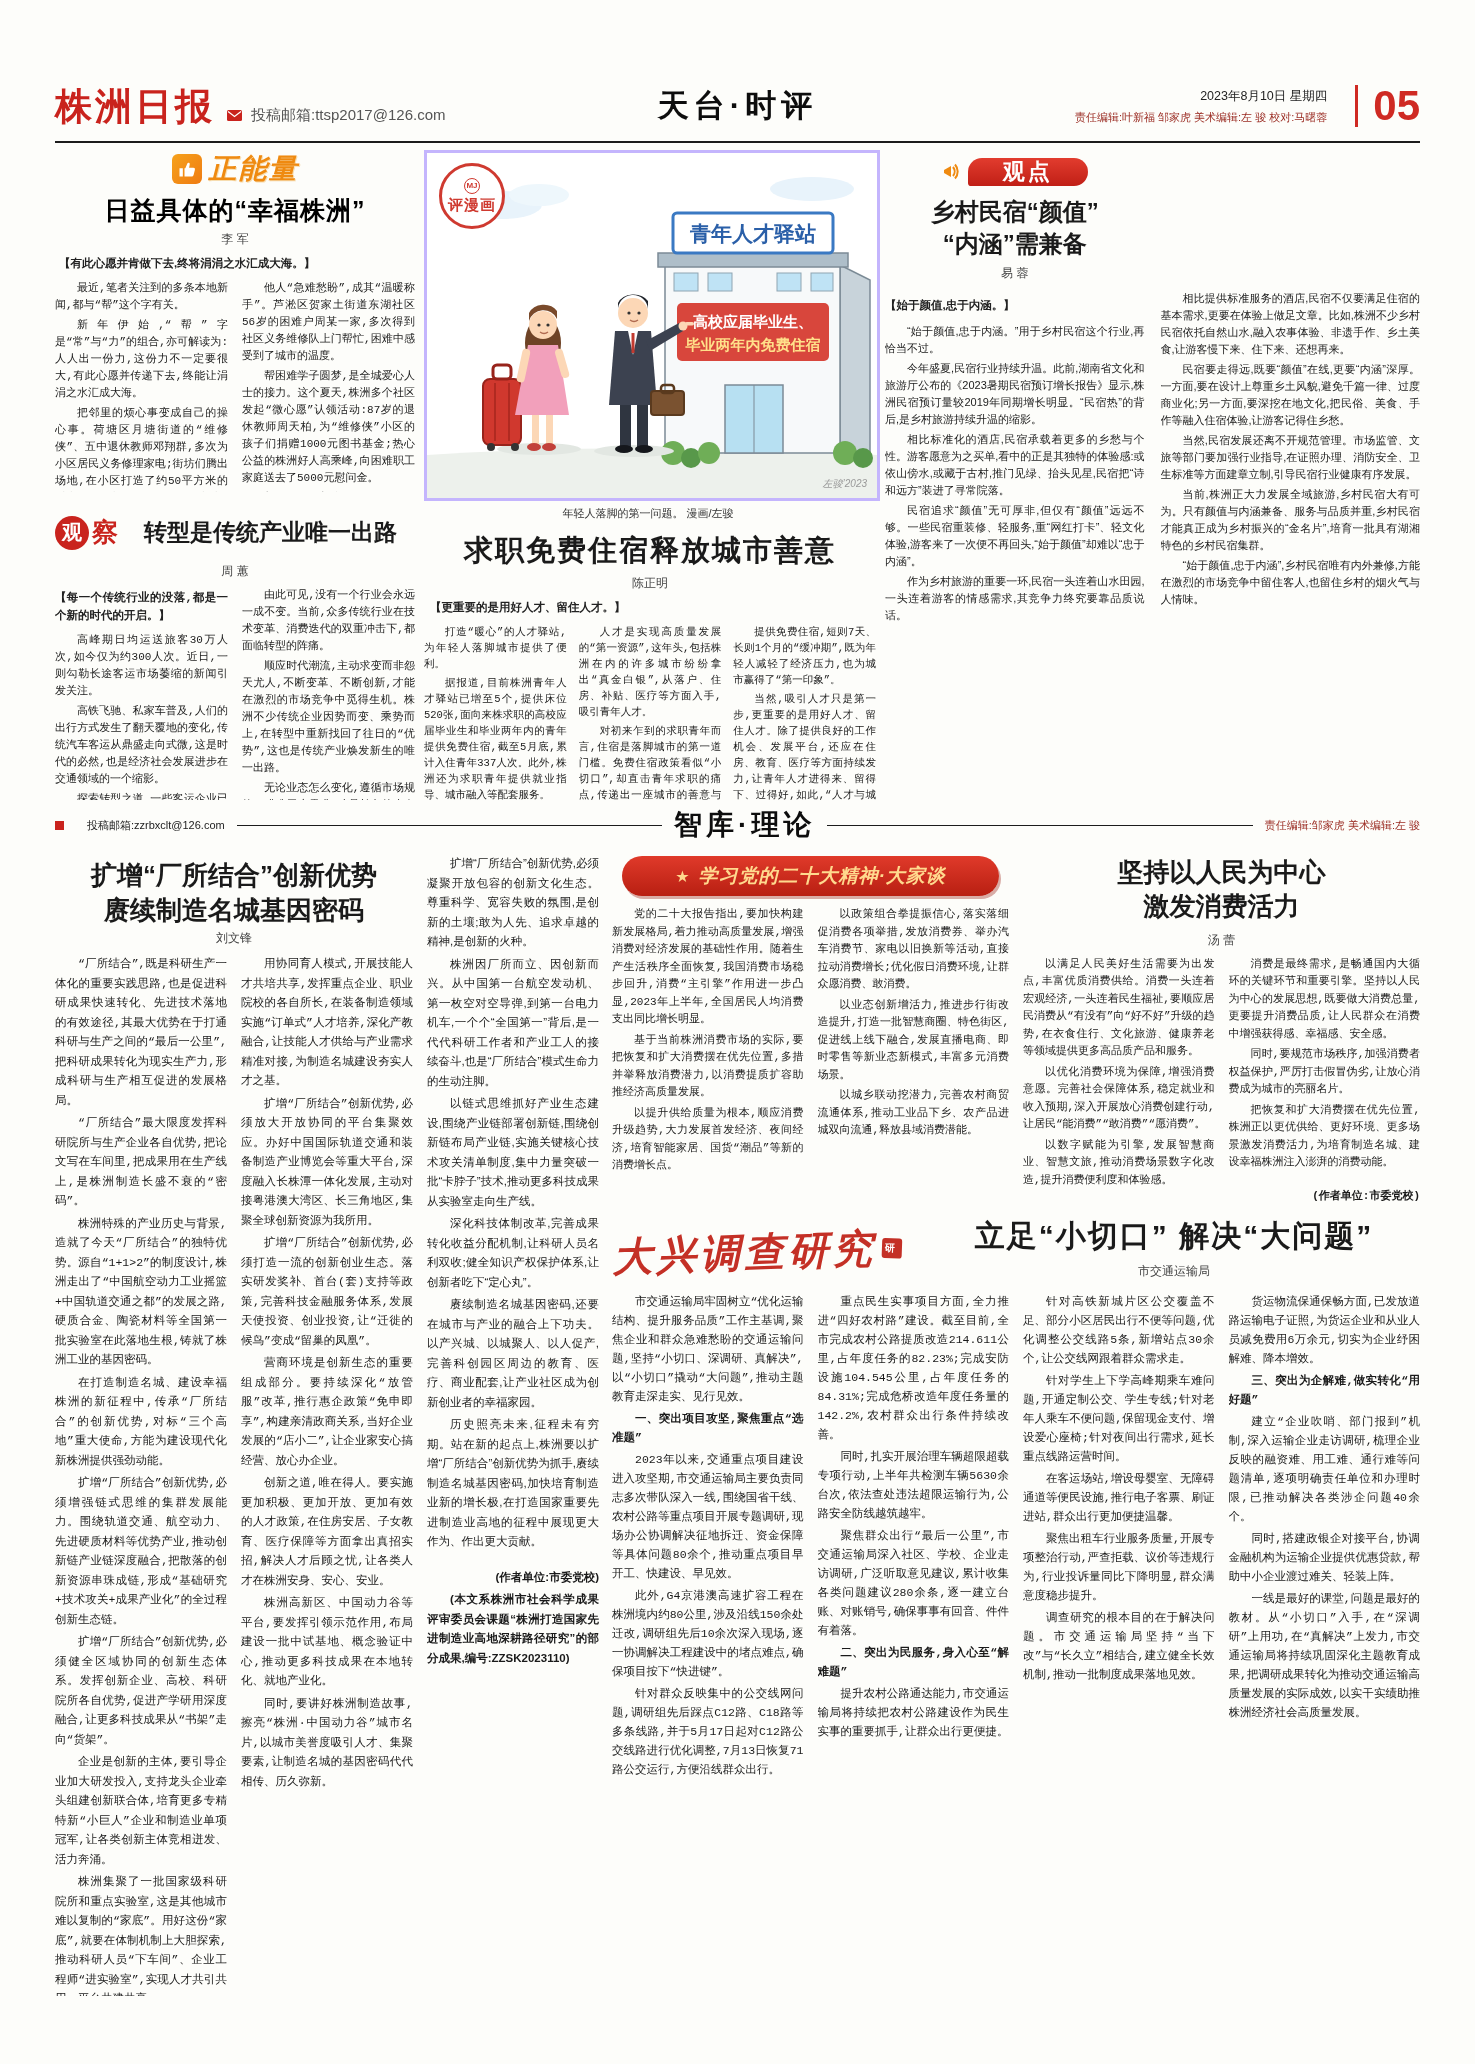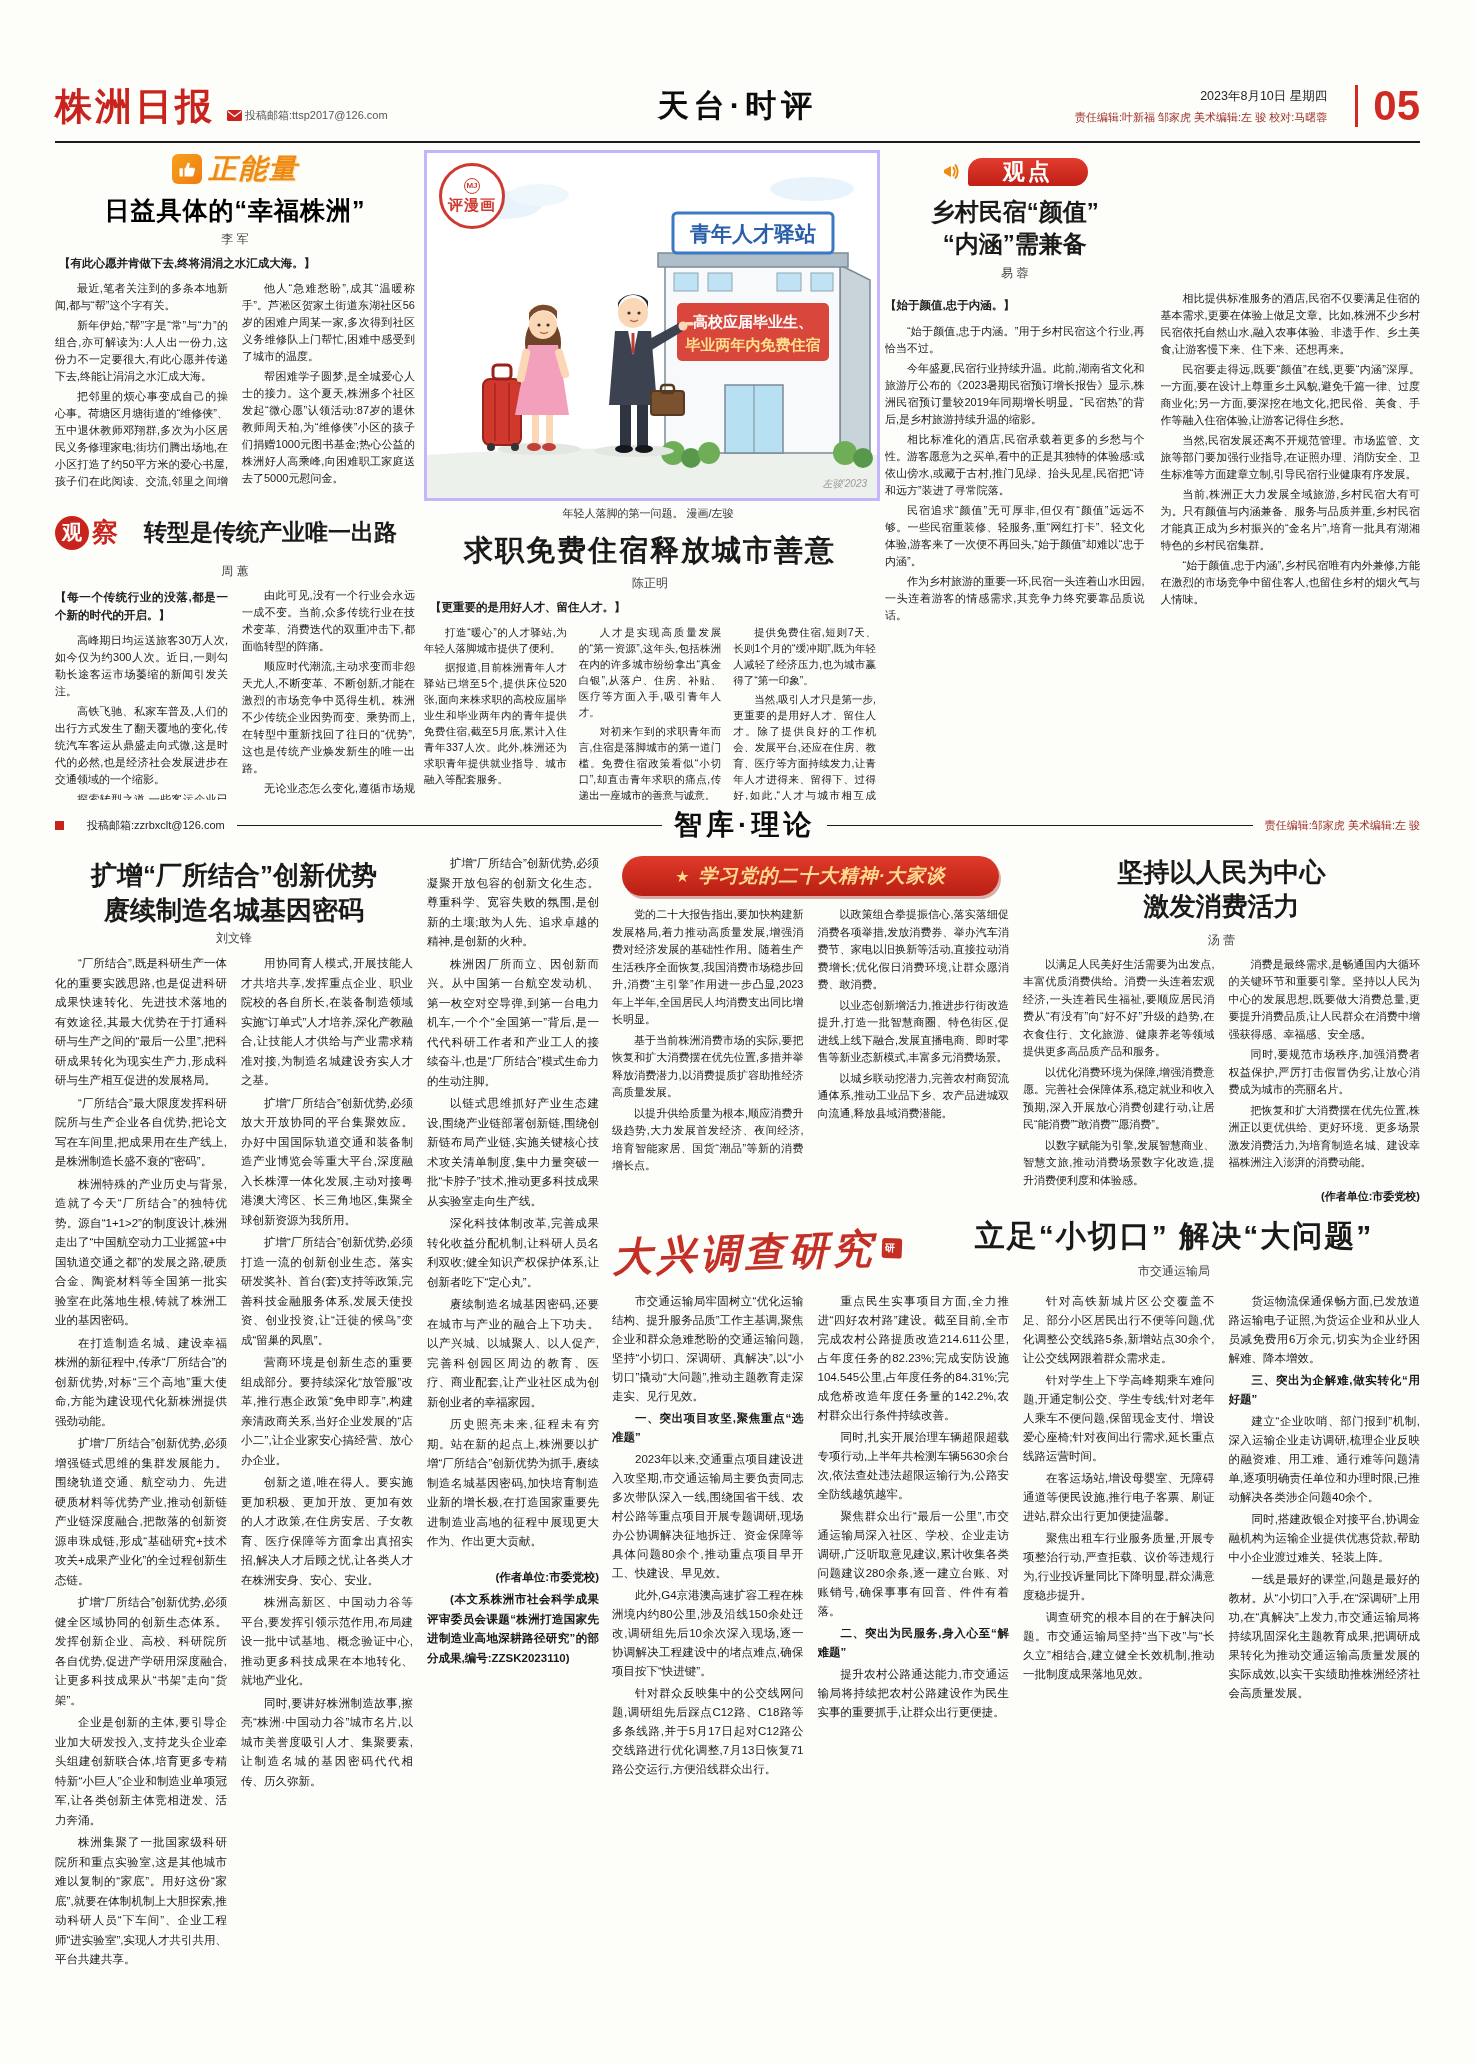--- a/index.html
+++ b/index.html
@@ -3,33 +3,33 @@
 <meta charset="utf-8">
 <style>
   html,body{margin:0;padding:0;background:#888;}
   .page{position:relative;width:1475px;height:2064px;margin:0 auto;background:#fdfdfa;
         font-family:"Liberation Sans","DejaVu Sans",sans-serif;color:#1a1a1a;overflow:hidden;}
 
   
   .masthead{position:absolute;top:76px;left:55px;right:55px;height:60px;display:flex;align-items:center;}
   .paper-name{font-family:"DejaVu Serif","Liberation Serif",serif;font-weight:bold;font-size:37px;
               color:#c9231d;letter-spacing:3px;line-height:1;}
-  .submit-email{display:flex;align-items:center;gap:3px;font-size:11px;color:#555;margin-left:12px;margin-top:18px;}
+  .submit-email{display:flex;align-items:center;gap:9px;font-size:15px;color:#555;margin-left:12px;margin-top:18px;}
   .mail-ico{width:15px;height:11px;}
   .mh-center{position:absolute;left:50%;transform:translateX(-50%);font-size:31px;font-weight:bold;
              letter-spacing:5px;color:#0d0d0d;}
   .mh-right{margin-left:auto;text-align:right;padding-right:28px;}
   .mh-date{font-size:12.5px;color:#222;margin-bottom:5px;}
   .mh-editors{font-size:11px;color:#9a2b22;}
   .page-num{font-size:42px;font-weight:bold;color:#cf2a23;border-left:3px solid #cf2a23;
             padding-left:15px;line-height:1;}
   .rule{position:absolute;top:141px;left:55px;right:55px;border-top:2px solid #1c1c1c;}
 
   
-  .tcol{flex:1;overflow:hidden;font-size:11px;line-height:17px;text-align:justify;}
+  .tcol{flex:1;overflow:hidden;font-size:11px;line-height:17px;text-align:justify;font-family:Liberation Mono, monospace;}
   .para{margin:0 0 3px;text-indent:2em;}
   .para.h{font-weight:bold;}
   .para.sig{text-align:right;text-indent:0;font-weight:bold;margin-top:16px;}
   .para.note{font-weight:bold;}
   .author{text-align:center;font-size:12px;color:#444;margin:2px 0 7px;}
   .intro{font-weight:bold;font-size:11.5px;color:#222;line-height:1.5;margin:2px 0 8px;}
   .cols2{display:flex;gap:14px;}
   .cols3{display:flex;gap:12px;}
   .cols4{display:flex;gap:14px;}
 

